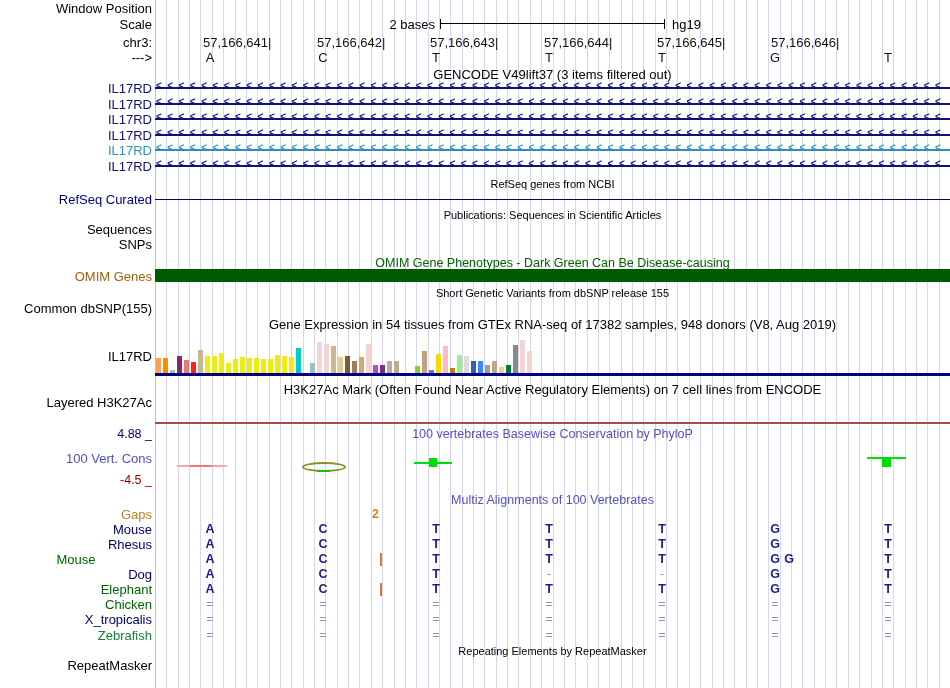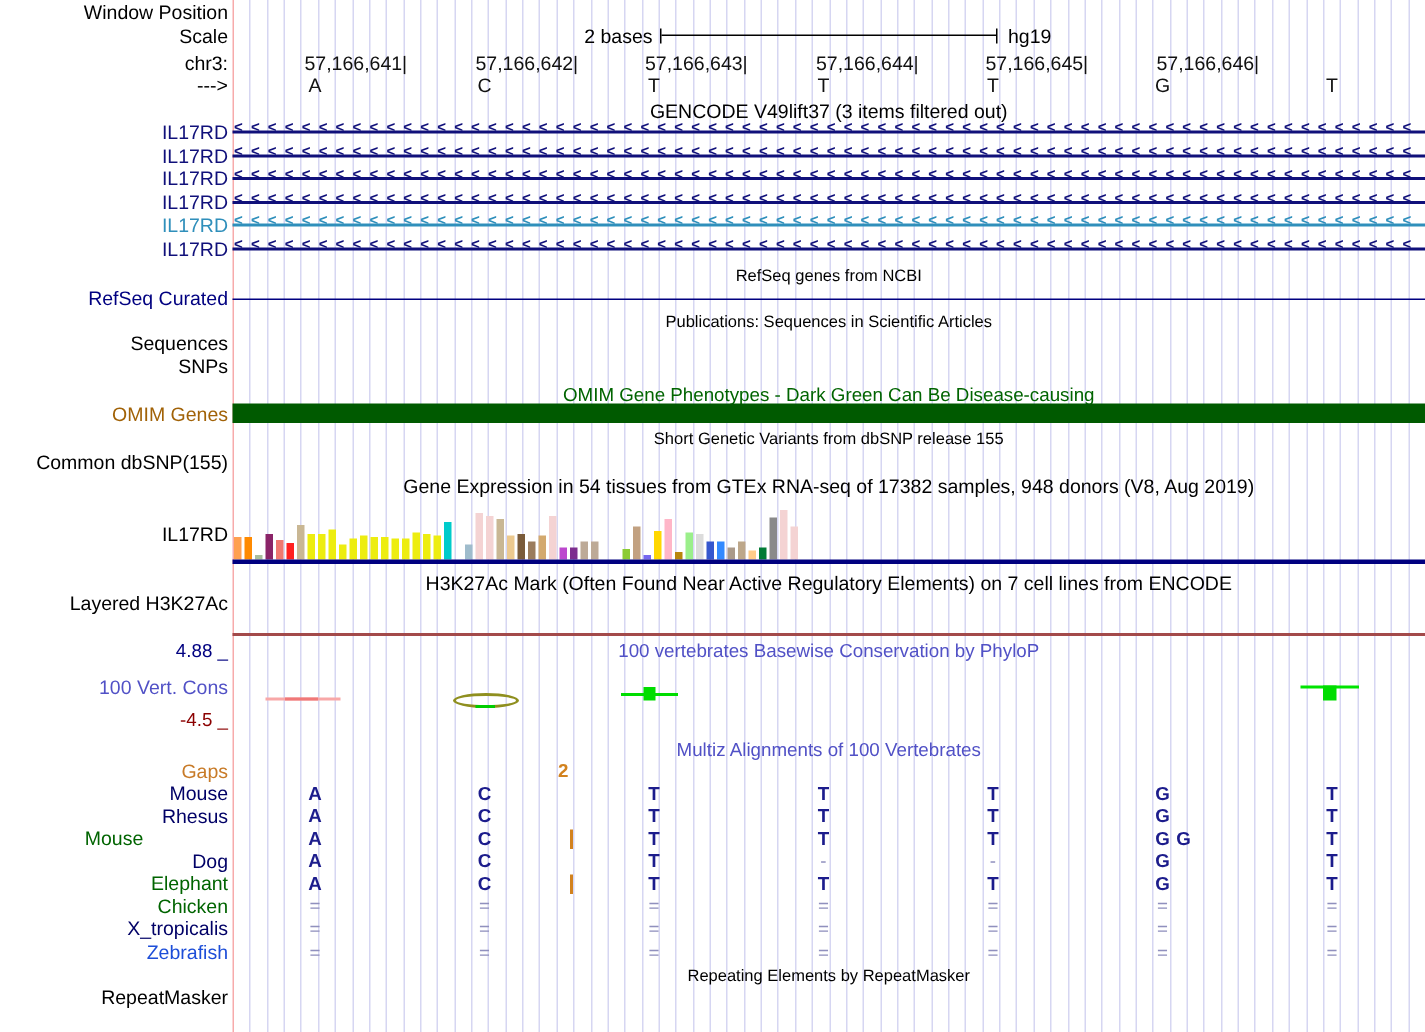--- a/index.html
+++ b/index.html
@@ -309,21 +309,21 @@
       <div class="aln-base dim" style="left:775px; top:604px;">=</div>
       <div class="aln-base dim" style="left:888px; top:604px;">=</div>
       <div class="lbl" style="top:619px; color:#000066;">X_tropicalis</div>
       <div class="aln-base dim" style="left:210px; top:619px;">=</div>
       <div class="aln-base dim" style="left:323px; top:619px;">=</div>
       <div class="aln-base dim" style="left:436px; top:619px;">=</div>
       <div class="aln-base dim" style="left:549px; top:619px;">=</div>
       <div class="aln-base dim" style="left:662px; top:619px;">=</div>
       <div class="aln-base dim" style="left:775px; top:619px;">=</div>
       <div class="aln-base dim" style="left:888px; top:619px;">=</div>
-      <div class="lbl" style="top:635px; color:#1d4ed8;">Zebrafish</div>
+      <div class="lbl" style="top:635px; color:#15803d;">Zebrafish</div>
       <div class="aln-base dim" style="left:210px; top:635px;">=</div>
       <div class="aln-base dim" style="left:323px; top:635px;">=</div>
       <div class="aln-base dim" style="left:436px; top:635px;">=</div>
       <div class="aln-base dim" style="left:549px; top:635px;">=</div>
       <div class="aln-base dim" style="left:662px; top:635px;">=</div>
       <div class="aln-base dim" style="left:775px; top:635px;">=</div>
       <div class="aln-base dim" style="left:888px; top:635px;">=</div>
     </div>
 
   <div class="title" style="top:651px; font-size:11px;">Repeating Elements by RepeatMasker</div>

